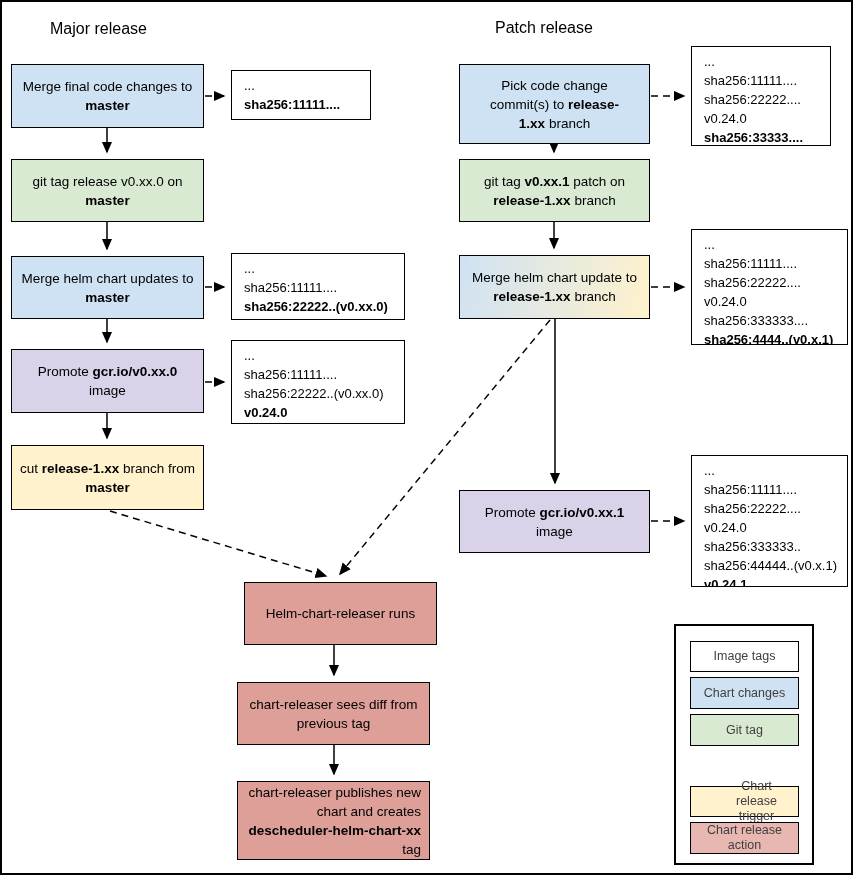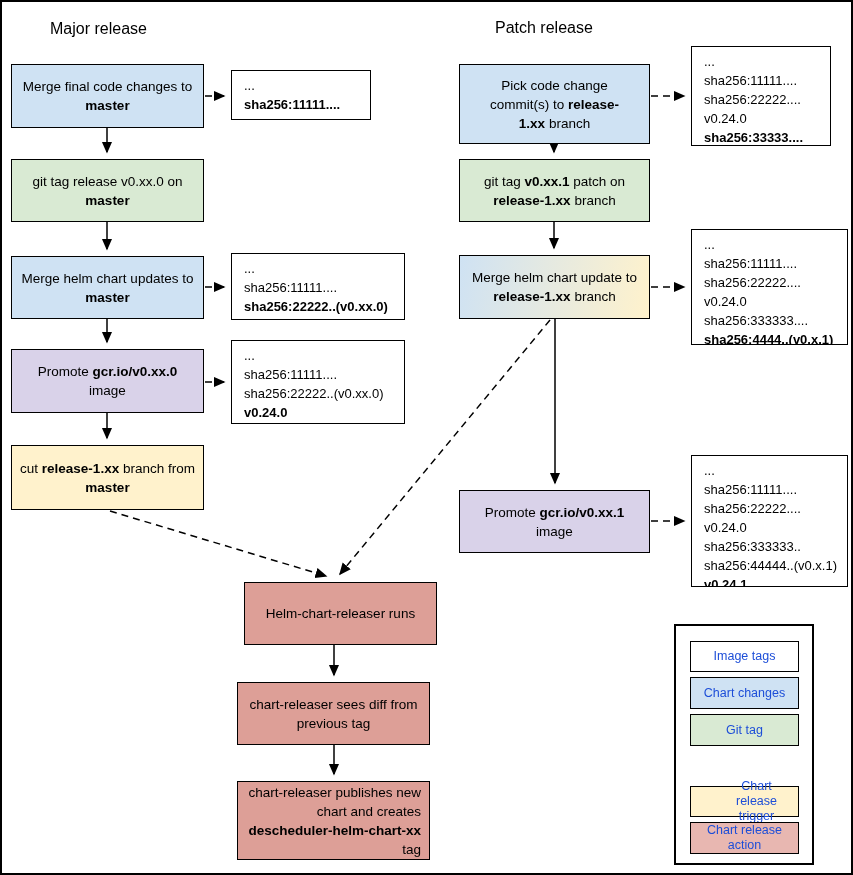--- a/index.html
+++ b/index.html
@@ -12,21 +12,21 @@
   .git{background:#d9ead3;}
   .promo{background:#d9d2e9;}
   .trigger{background:#fff2cc;}
   .action{background:#dd9f97;}
   .gradient{background:linear-gradient(100deg,#cfe2f3 0%,#fff2cc 100%);}
   .tagbox{position:absolute;box-sizing:border-box;border:1px solid #000;background:#fff;font-size:13px;line-height:19px;color:#000;padding:5px 6px 0 12px;text-align:left;overflow:hidden;}
   .tagbox div{white-space:nowrap;}
   .narrowpad{padding:4px 18px;}
   .breakword{overflow-wrap:anywhere;text-align:right;}
   .legend{position:absolute;box-sizing:border-box;border:2px solid #000;background:#fff;}
-  .legend-item{position:absolute;box-sizing:border-box;border:1px solid #000;display:flex;align-items:center;justify-content:center;text-align:center;font-size:12.5px;line-height:15px;color:#1d4ed8;padding:1px 4px;}
+  .legend-item{position:absolute;box-sizing:border-box;border:1px solid #000;display:flex;align-items:center;justify-content:center;text-align:center;font-size:12.5px;line-height:15px;color:#404040;padding:1px 4px;}
   .legend-action{background:#e8b7b1;}
 </style>
 </head>
 <body>
 
 <div class="canvas">
 
   <svg class="overlay" viewBox="0 0 853 875">
     <defs>
       <marker id="ah" markerWidth="10" markerHeight="8" refX="7" refY="3.5" orient="auto">

